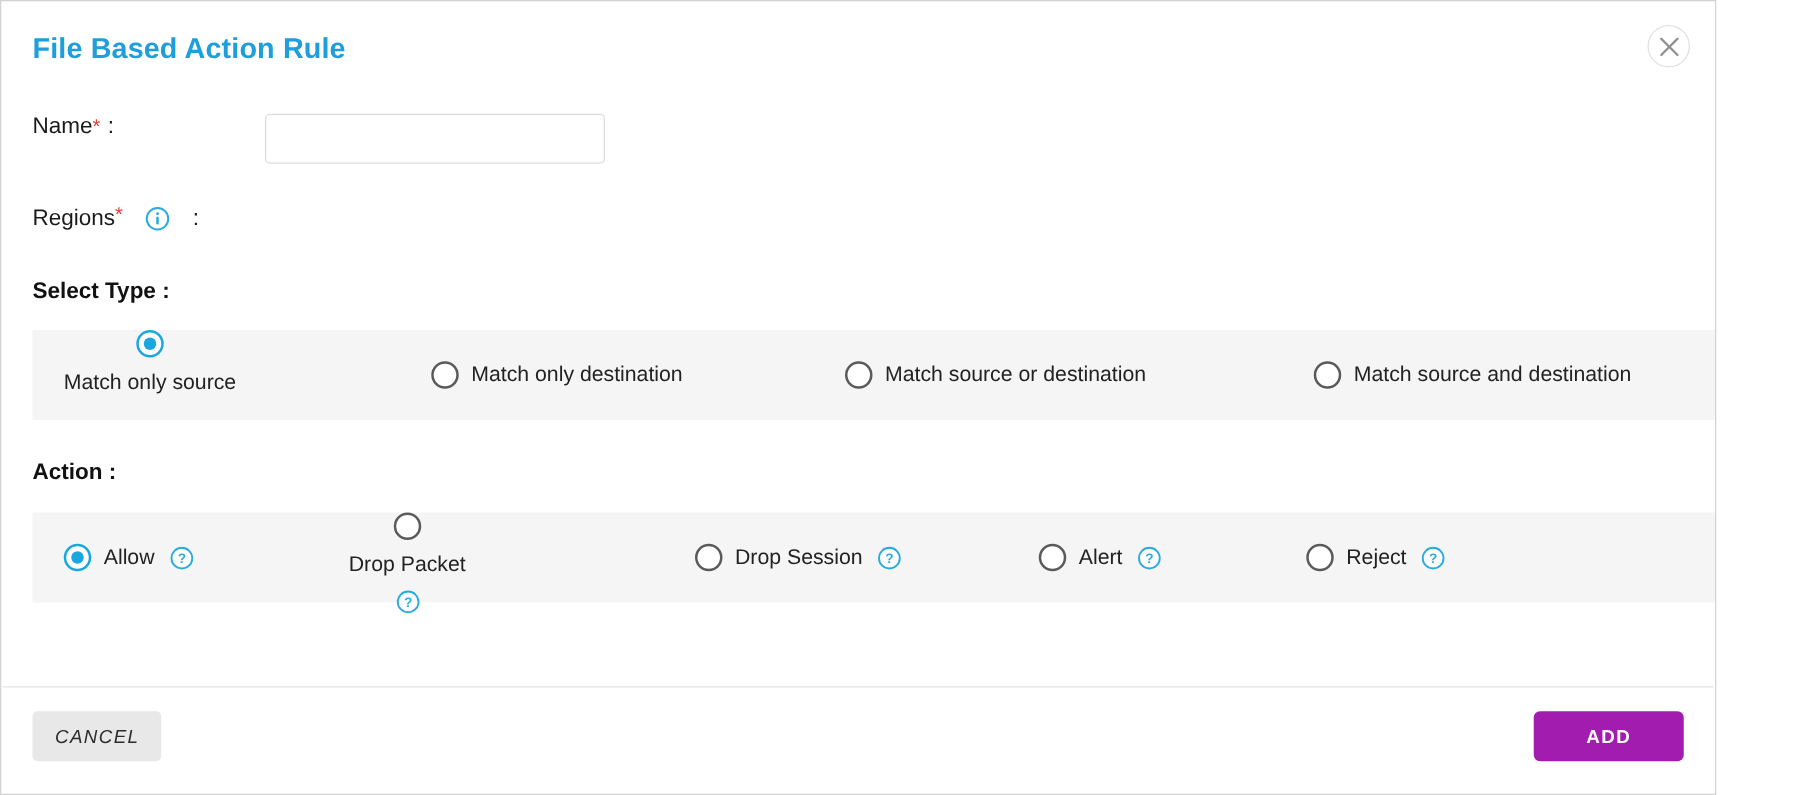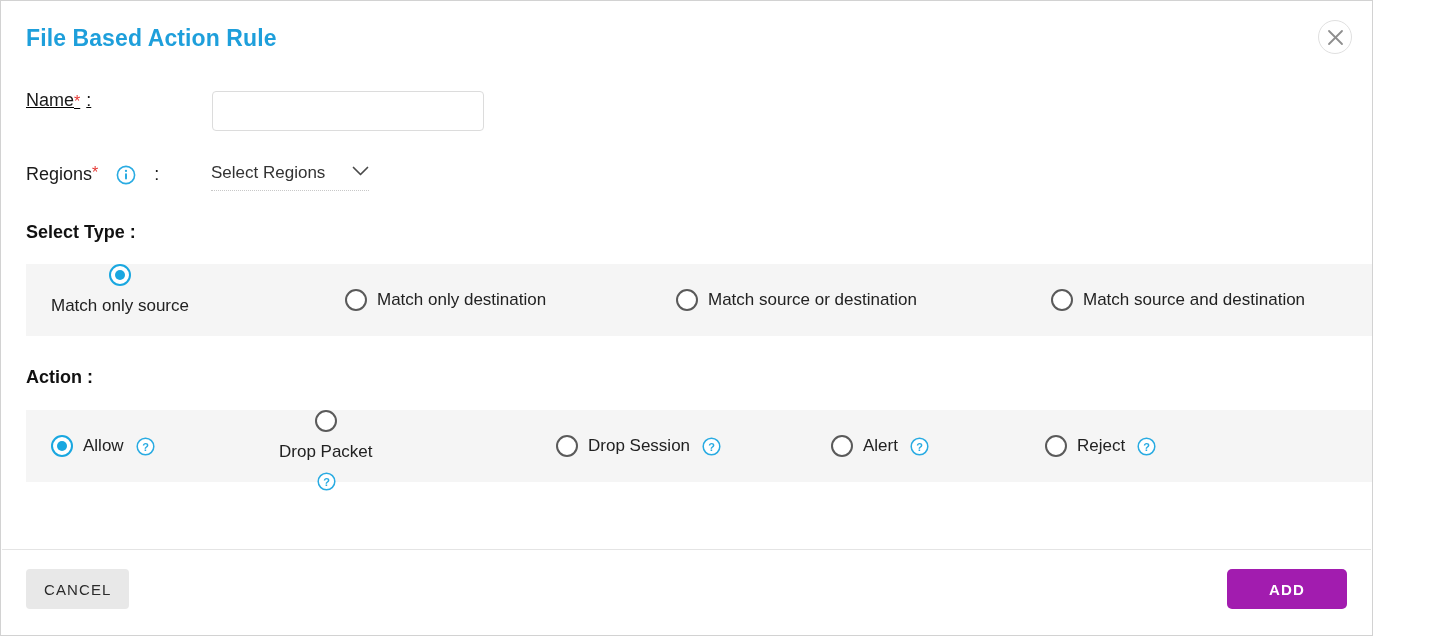--- a/index.html
+++ b/index.html
@@ -49,21 +49,20 @@
   }
   .close-button svg { display: block; }
 
   
   .name-row {
     position: absolute;
     left: 25px;
     top: 89px;
     display: flex;
     align-items: center;
-    text-decoration: underline;
   }
   .field-label {
     font-size: 18px;
     color: #1a1a1a;
     white-space: nowrap;
   }
   .req-star {
     color: #e53935;
     font-size: 16px;
     vertical-align: top;
@@ -220,20 +219,21 @@
     height: 40px;
     padding: 0 18px;
     background: #e8e8e8;
     border: none;
     border-radius: 4px;
     color: #2b2b2b;
     font-family: "Liberation Sans", sans-serif;
     font-size: 15px;
     letter-spacing: 1.1px;
     cursor: pointer;
+    font-style: italic;
   }
   .add-button {
     position: absolute;
     right: 25px;
     top: 568px;
     width: 120px;
     height: 40px;
     background: #a21caf;
     border: none;
     border-radius: 5px;
@@ -271,28 +271,20 @@
     <span class="info-icon">
       <svg width="20" height="20" viewBox="0 0 20 20" aria-hidden="true">
         <circle cx="10" cy="10" r="8.6" fill="#ffffff" stroke="#29ABE2" stroke-width="1.6"></circle>
         <circle cx="10" cy="5.9" r="1.15" fill="#29ABE2"></circle>
         <rect x="9" y="8.2" width="2" height="6.4" rx="1" fill="#29ABE2"></rect>
       </svg>
     </span>
     <span class="field-label">:</span>
   </div>
 
-  <div class="regions-select">
-    <span class="regions-select-text">Select Regions</span>
-    <span class="chevron">
-      <svg width="17" height="11" viewBox="0 0 17 11" aria-hidden="true">
-        <polyline points="1.5,1.5 8.5,8.5 15.5,1.5" fill="none" stroke="#4a4a4a" stroke-width="1.7" stroke-linecap="round" stroke-linejoin="round"></polyline>
-      </svg>
-    </span>
-  </div>
 
   <div class="section-heading" id="match-type-heading">Select Type :</div>
 
   <div class="option-band" id="match-type-band">
     <label class="option" style="left:25px;flex-direction:column;">
       <span class="radio checked"></span>
       <span class="option-label">Match only source</span>
     </label>
     <label class="option" style="left:319px;justify-content:flex-end;">
       <span class="radio"></span>

